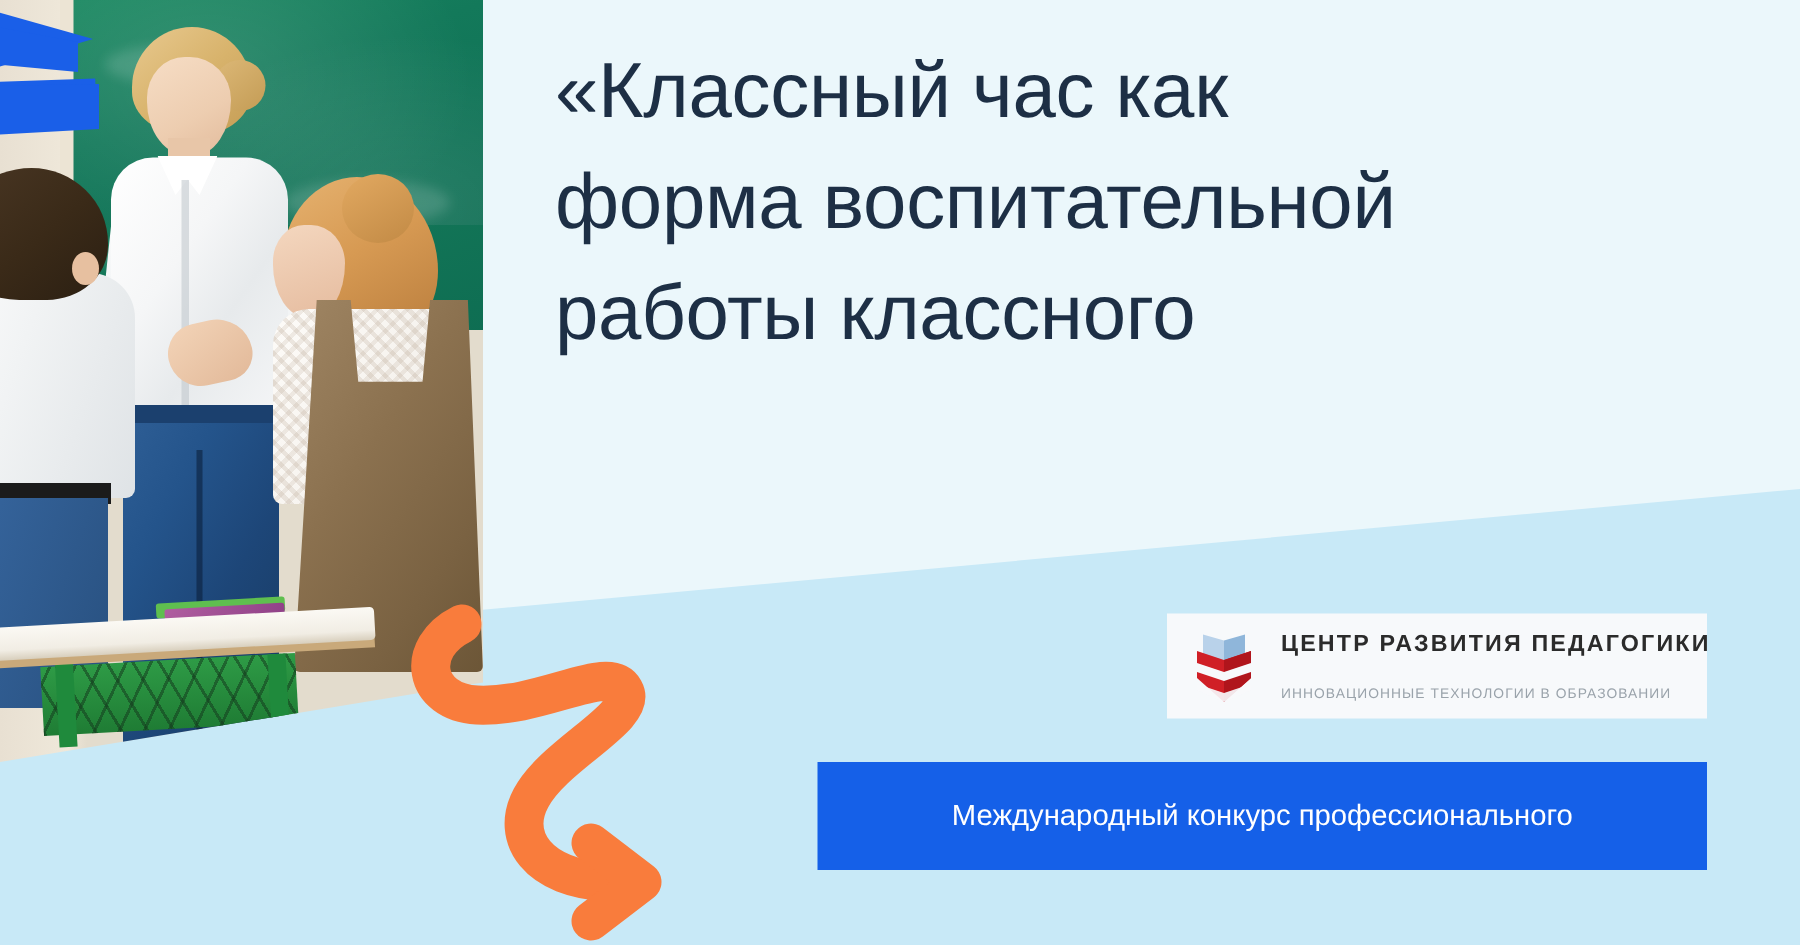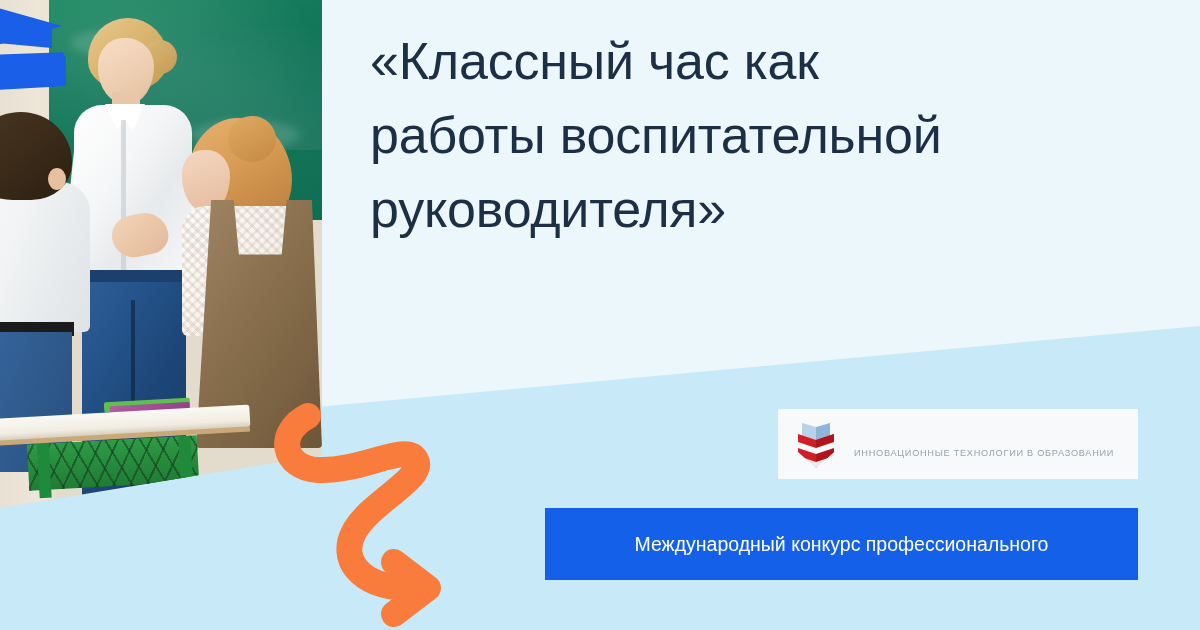--- a/index.html
+++ b/index.html
@@ -366,39 +366,40 @@
                C 10 34, 16 70, 52 72
                C 96 74, 140 44, 150 62
                C 160 80, 104 104, 88 134
                C 74 160, 92 188, 140 190" fill="none" stroke="#f97c3c" stroke-width="26" stroke-linecap="round" stroke-linejoin="round"></path>
       <path d="M128 164 L162 190 L128 216" fill="none" stroke="#f97c3c" stroke-width="26" stroke-linecap="round" stroke-linejoin="round"></path>
     </svg>
   </div>
 
   <div class="title">
     <div>«Классный час как</div>
-    <div>работы воспитательной</div>
-    <div>руководителя»</div>
+    <div>форма воспитательной</div>
+    <div>работы классного</div>
   </div>
 
   <div class="logo-card">
     <div class="logo-mark">
       <svg viewBox="0 0 48 52" width="48" height="52" xmlns="http://www.w3.org/2000/svg">
 
         <path d="M24 9 L10 5 L10 20 L24 24 Z" fill="#b9d2ea"></path>
         <path d="M24 9 L38 5 L38 20 L24 24 Z" fill="#8fb6da"></path>
 
         <path d="M6 16 L24 22 L42 16 L42 34 L24 50 L6 34 Z" fill="#d01f26"></path>
         <path d="M24 22 L42 16 L42 34 L24 50 Z" fill="#b0151c"></path>
 
         <path d="M6 24 L24 30 L42 24 L42 30 L24 36 L6 30 Z" fill="#f7f9fb"></path>
         <path d="M6 38 L24 44 L42 38 L42 42 L24 50 L6 42 Z" fill="#f7f9fb" opacity="0.92"></path>
       </svg>
     </div>
     <div class="logo-text">
+      <div class="logo-title">ЦЕНТР РАЗВИТИЯ ПЕДАГОГИКИ</div>
       <div class="logo-sub">ИННОВАЦИОННЫЕ ТЕХНОЛОГИИ В ОБРАЗОВАНИИ</div>
     </div>
   </div>
 
   <div class="banner">
     <div>
       <span>Международный конкурс профессионального</span><br>
     </div>
   </div>
 

